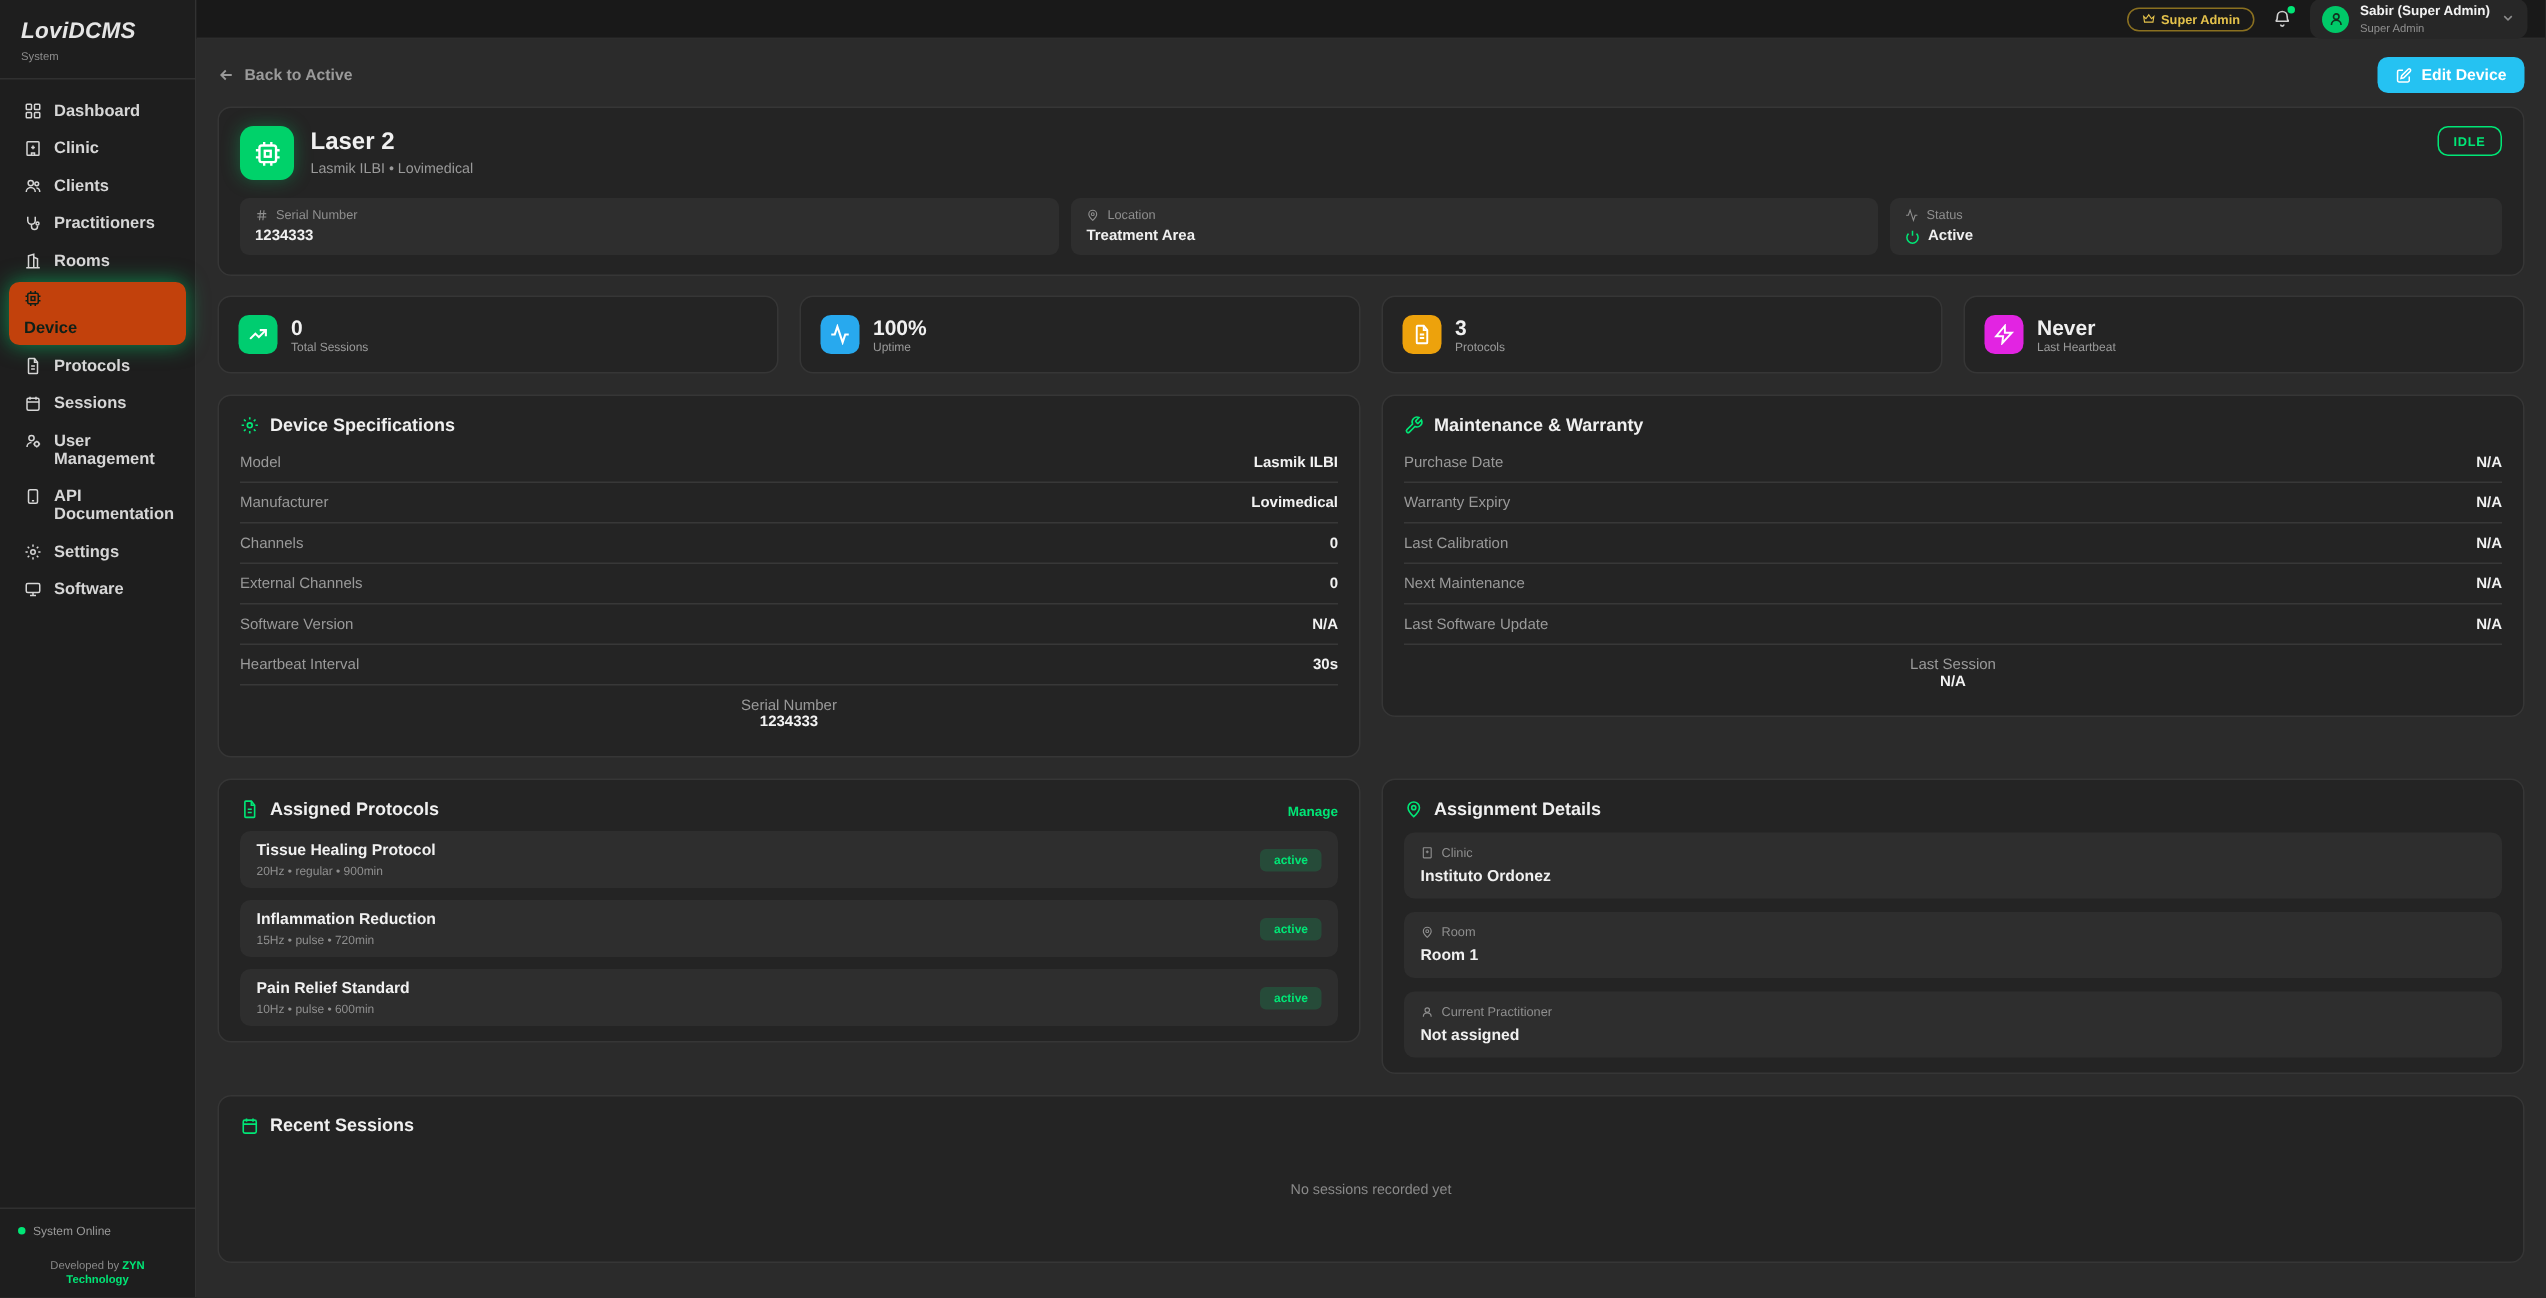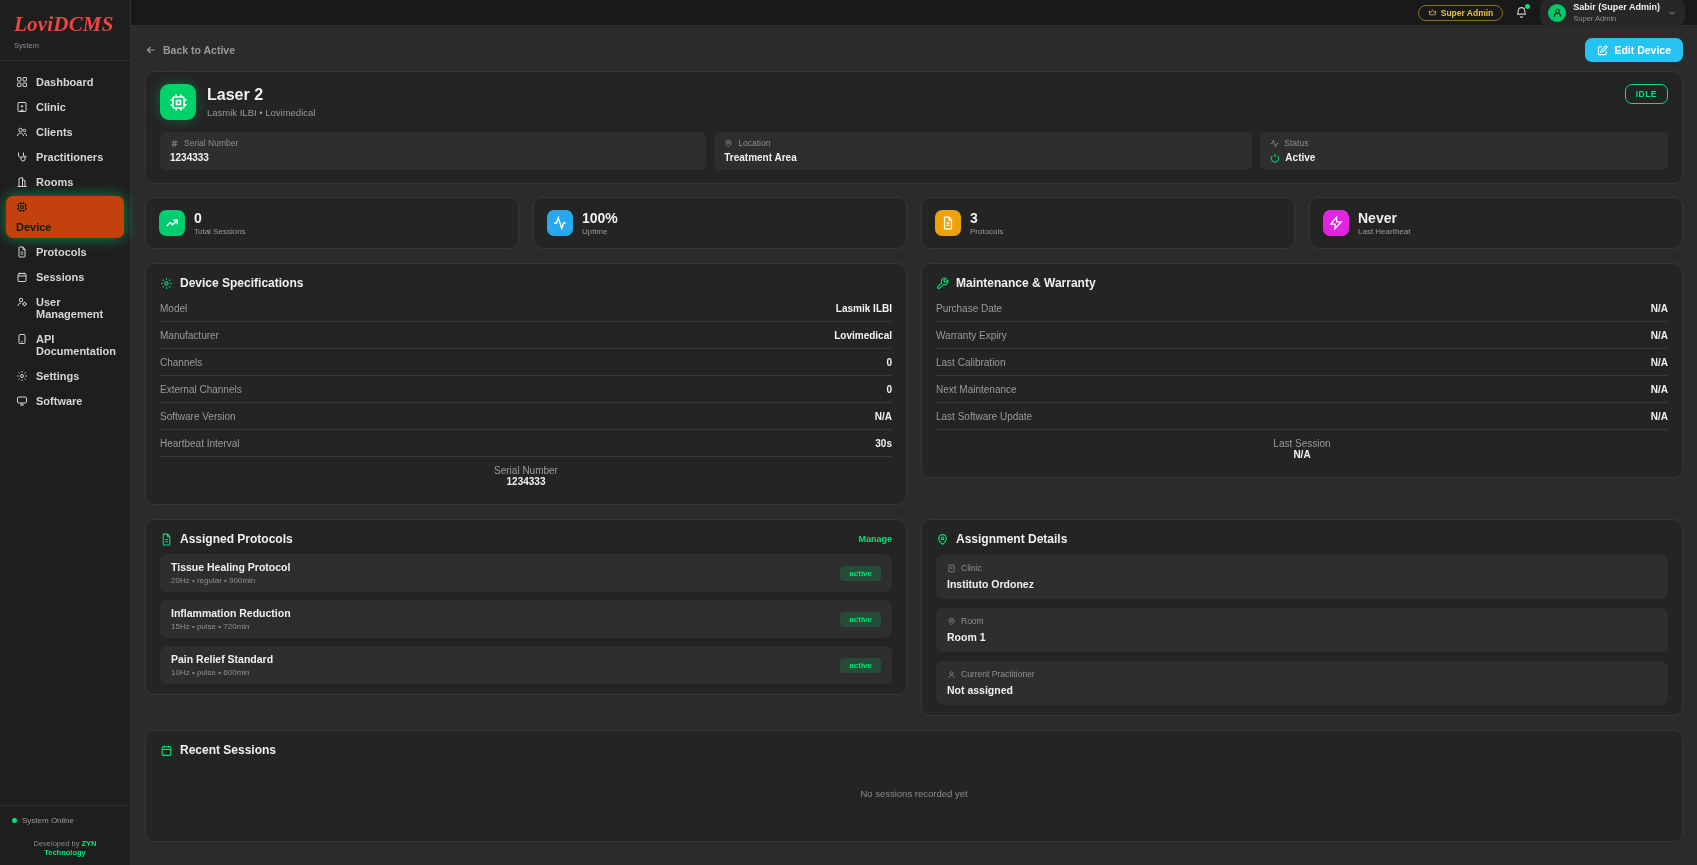--- a/index.html
+++ b/index.html
@@ -4,21 +4,21 @@
 <style>
   * { margin:0; padding:0; box-sizing:border-box; }
   html,body { width:1697px; height:865px; overflow:hidden; background:#2b2b2b;
     font-family:"Liberation Sans", sans-serif; color:#f0f0f0; }
   .layout { display:flex; width:100%; height:100%; }
 
   
   .sidebar { width:131px; min-width:131px; background:#1e1e1e; border-right:1px solid #323232;
     display:flex; flex-direction:column; }
   .logo-box { padding:12px 14px 10px 14px; border-bottom:1px solid #303030; }
-  .logo { color:#ef4444; font-size:21px; font-weight:bold; font-style:italic; letter-spacing:.2px;font-family:Liberation Serif, serif; }
+  .logo { color:#e5e5e5; font-size:15px; font-weight:bold; font-style:italic; letter-spacing:.2px; }
   .logo-sub { color:#8d8d8d; font-size:7.5px; margin-top:4px; }
   .nav { flex:1; padding:10px 6px; }
   .nav-item { display:flex; align-items:flex-start; gap:8px; padding:5px 10px; margin-bottom:3px;
     border-radius:7px; color:#d6d6d6; font-size:11px; font-weight:bold; cursor:pointer; }
   .nav-item svg { width:12px; height:12px; flex:0 0 auto; }
   .nav-item.active { background:#c2410c; color:#0f2018; box-shadow:0 0 14px rgba(0,230,118,.55);flex-direction:column; }
   .side-footer { padding:10px 12px 8px 12px; border-top:1px solid #303030; }
   .sys-online { display:flex; align-items:center; gap:5px; color:#9a9a9a; font-size:8px; }
   .dot { width:5px; height:5px; border-radius:50%; background:#00e676; }
   .dev-line { margin-top:14px; font-size:7.5px; color:#8a8a8a; text-align:center; }
@@ -81,21 +81,21 @@
     justify-content:center; color:#fff; }
   .stat-icon svg { width:14px; height:14px; }
   .si-green { background:#00cd70; } .si-blue { background:#28a9ee; }
   .si-amber { background:#eda20c; } .si-magenta { background:#e224e2; }
   .stat-value { font-size:14px; font-weight:bold; line-height:1.15; }
   .stat-label { font-size:8px; color:#9a9a9a; margin-top:1px; }
 
   
   .panel-grid { display:grid; grid-template-columns:1fr 1fr; gap:14px; margin-top:14px; align-items:start; }
   .panel { padding:12px 14px 10px 14px; }
-  .panel-title { display:flex; align-items:center; gap:7px; font-size:12px; font-weight:bold; margin-bottom:5px; }
+  .panel-title { display:flex; align-items:flex-end; gap:7px; font-size:12px; font-weight:bold; margin-bottom:5px; }
   .panel-title svg { width:13px; height:13px; color:#00e676; flex:0 0 auto; }
   .panel-title .spacer { flex:1; }
   .manage-link { color:#00e676; font-size:9px; font-weight:bold; cursor:pointer; }
   .kv-row { display:flex; align-items:center; justify-content:space-between; padding:8px 0 7px 0;
     border-bottom:1px solid #383838; }
   .kv-row:last-child { border-bottom:none;flex-direction:column; }
   .kv-key { color:#9a9a9a; font-size:10px; }
   .kv-val { color:#f2f2f2; font-size:10px; font-weight:bold; }
 
   

